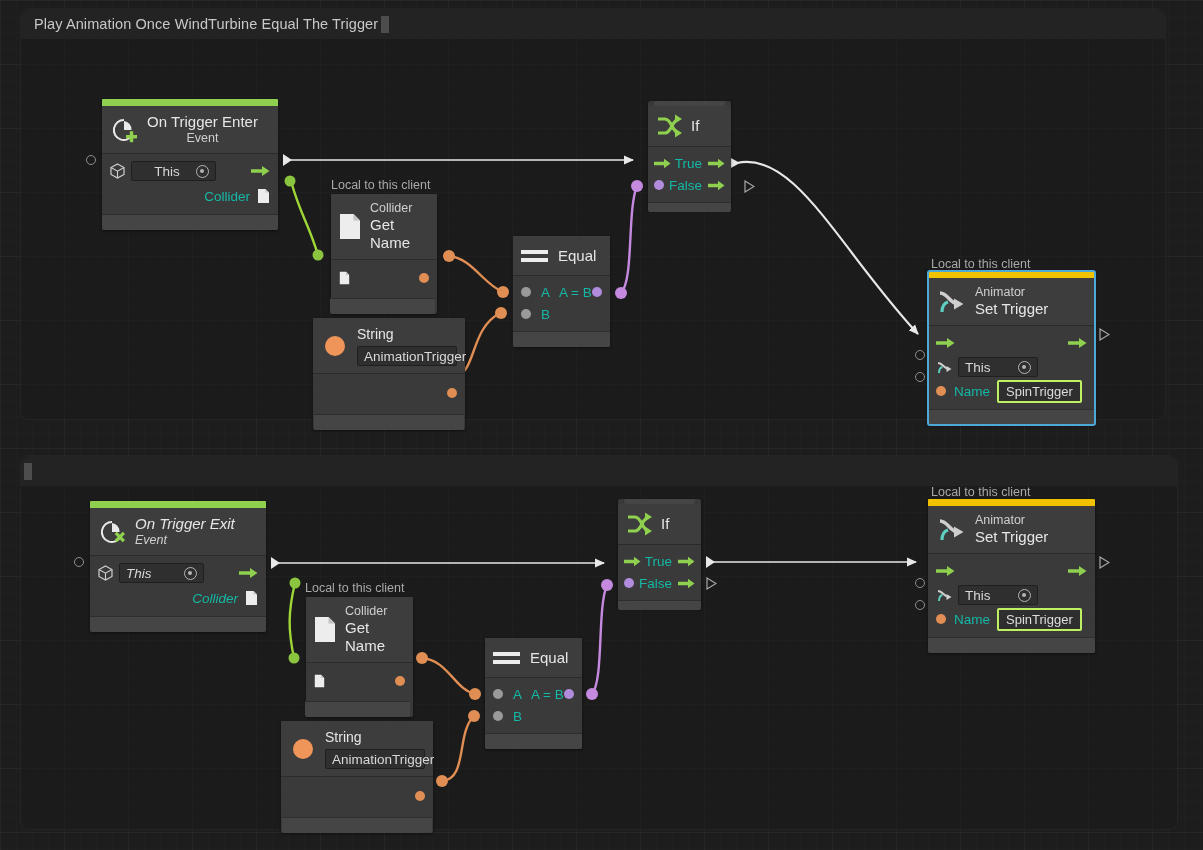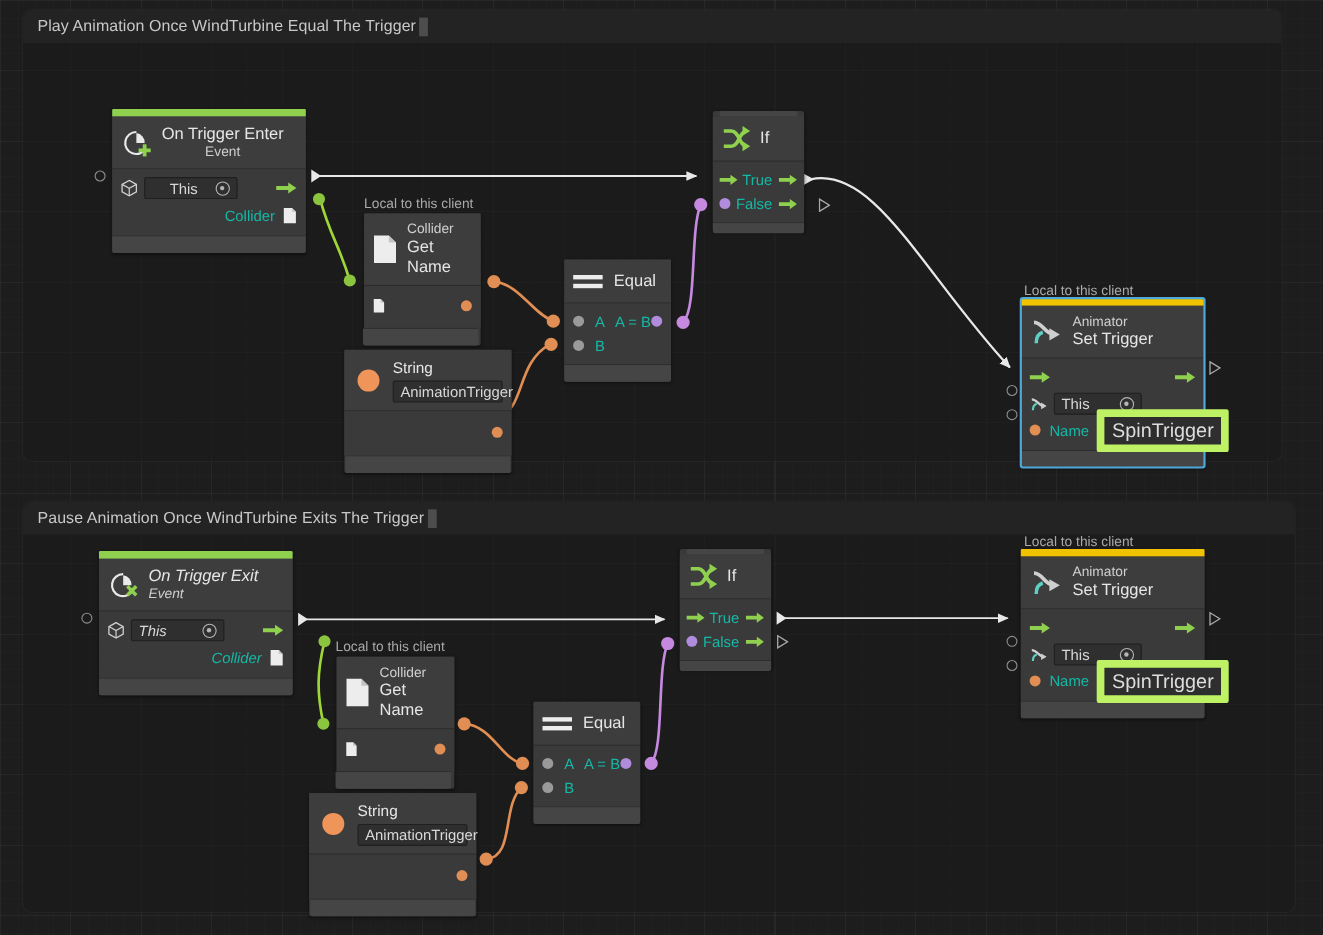--- a/index.html
+++ b/index.html
@@ -119,22 +119,22 @@
   .field .fv { flex: 1; white-space: nowrap; }
   .field .target {
     width: 13px; height: 13px; border-radius: 50%;
     border: 1.5px solid #b5b5b5; position: relative; flex: none;
   }
   .field .target::after {
     content:""; position: absolute; left: 3.3px; top: 3.3px;
     width: 4px; height: 4px; border-radius: 50%; background: #b5b5b5;
   }
   .tagfield {
-    background: #2e2e2e; border: 7px solid #bef264; border-radius: 2px;
-    color: #dddddd; font-size: 18px; padding: 2px 7px; white-space: nowrap;
+    background: #2e2e2e; border: 2px solid #bef264; border-radius: 2px;
+    color: #dddddd; font-size: 13px; padding: 2px 7px; white-space: nowrap;
   }
 
   .localnote {
     position: absolute;
     color: #a9a9a9;
     font-size: 12.5px;
     white-space: nowrap;
   }
 
   svg.ic { display:block; }
@@ -146,21 +146,20 @@
 
   <div class="group" style="left:20px; top:8px; width:1146px; height:412px;">
     <div class="group-titlebar">
       <span class="group-title">Play Animation Once WindTurbine Equal The Trigger</span>
       <span class="group-caret"></span>
     </div>
   </div>
 
   <div class="group" style="left:20px; top:455px; width:1158px; height:375px;">
     <div class="group-titlebar">
-      <span class="group-title">Pause Animation Once WindTurbine Exits The Trigger</span>
       <span class="group-caret"></span>
     </div>
   </div>
 
   <svg id="wires">
     <defs>
       <marker id="flowhead" markerWidth="10" markerHeight="10" refX="9" refY="5" orient="auto" markerUnits="userSpaceOnUse">
         <path d="M0,0.6 L10,5 L0,9.4 Z" fill="#e8e8e8"></path>
       </marker>
       <marker id="flowtail" markerWidth="10" markerHeight="10" refX="1" refY="5" orient="auto" markerUnits="userSpaceOnUse">

